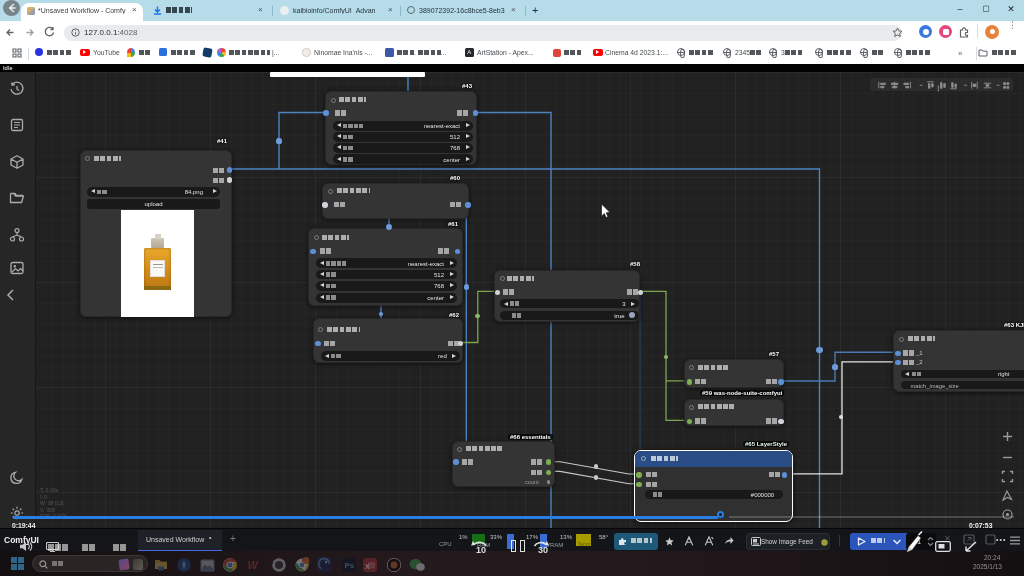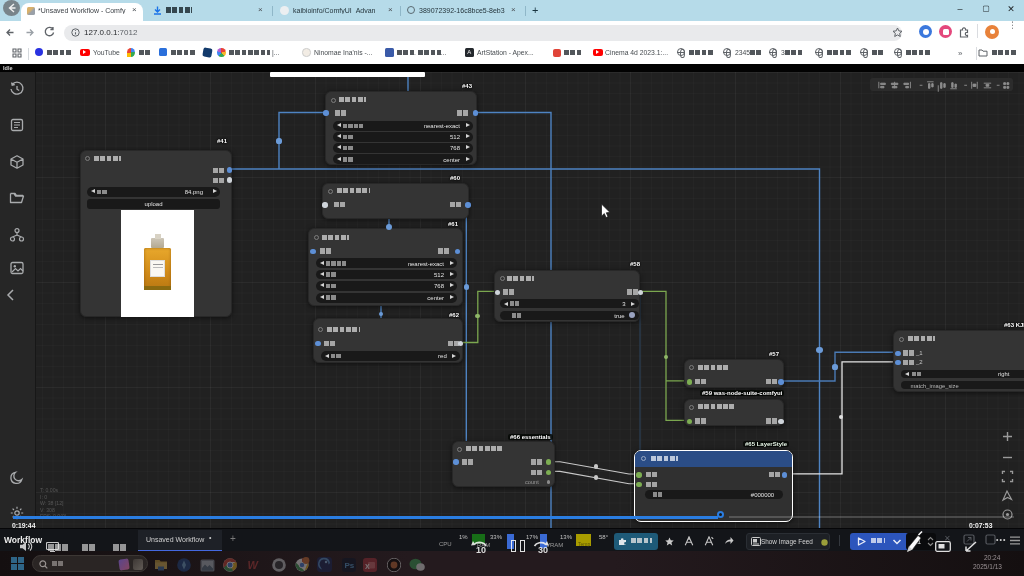--- a/index.html
+++ b/index.html
@@ -411,21 +411,21 @@
         <path d="M2.5 5.5 H8.5 M6 2.5 L9 5.5 L6 8.5" stroke="#9aa0a6" stroke-width="1.3" fill="none"></path>
       </svg>
     <svg class="a" style="left:44px;top:5px" width="11" height="11" viewBox="0 0 11 11">
         <path d="M9 3.2 A4.2 4.2 0 1 0 9.6 6.5 M9 1 v2.6 h-2.6" stroke="#5f6368" stroke-width="1.3" fill="none"></path>
       </svg>
     <div id="urlpill">
       <svg class="a" style="left:7px;top:3.5px" width="9" height="9" viewBox="0 0 9 9">
           <circle cx="4.5" cy="4.5" r="3.7" stroke="#5f6368" stroke-width="1" fill="none"></circle>
           <path d="M4.5 2.2 v.9 M4.5 4.2 v2.4" stroke="#5f6368" stroke-width="1.1"></path>
         </svg>
-      <div class="a" style="left:20px;top:3.6px;font-size:8px;color:#27292c">127.0.0.1:<span style="color:#5f6368">7012</span></div>
+      <div class="a" style="left:20px;top:3.6px;font-size:8px;color:#27292c">127.0.0.1:<span style="color:#5f6368">4028</span></div>
       <svg class="a" style="left:828px;top:2.5px" width="11" height="11" viewBox="0 0 11 11">
           <path d="M5.5 1 l1.35 2.9 3.15.35 -2.35 2.15 .65 3.1 -2.8-1.6 -2.8 1.6 .65-3.1 -2.35-2.15 3.15-.35z" stroke="#5f6368" stroke-width="1" fill="none"></path>
         </svg>
     </div>
     <div class="a" style="left:919px;top:4px;width:13px;height:13px;border-radius:50%;background:#3b78dd"></div>
     <div class="a" style="left:923px;top:8px;width:6px;height:6px;border-radius:50%;background:#fff"></div>
     <div class="a" style="left:939px;top:4px;width:13px;height:13px;border-radius:50%;background:#e4487c"></div>
     <div class="a" style="left:942.5px;top:7.5px;width:6px;height:6px;border-radius:1.5px;background:#fff"></div>
     <svg class="a" style="left:958px;top:4px" width="13" height="13" viewBox="0 0 13 13">
         <path d="M2.5 5 h2 a1.6 1.6 0 1 1 3 0 h2 v2.4 a1.6 1.6 0 1 0 0 3 v1.6 h-7z" stroke="#5f6368" stroke-width="1.2" fill="none"></path>
@@ -479,21 +479,21 @@
     <div class="a" style="left:976px;top:4px;width:1px;height:13px;background:#dadce0"></div>
     <svg class="a" style="left:978px;top:5px" width="10" height="9" viewBox="0 0 10 9">
         <path d="M1 2 h3 l1 1.2 h4 v4.8 h-8z" fill="none" stroke="#5f6368" stroke-width="1"></path>
       </svg>
     <div class="bm" style="left:992px"><span class="cj dk" style="width:24px;color:#3a3f44"></span></div>
   </div>
   <div class="a" id="idlebar">
       <span style="position:absolute;left:3px;top:1px">Idle</span>
     </div>
   <div class="a" id="combar" style="left:0;top:528px;width:1024px;height:23px;background:#131519;border-top:1px solid #060608">
-    <div class="a" style="left:4px;top:6px;font-size:8.5px;font-weight:bold;color:#ececec">Workflow</div>
+    <div class="a" style="left:4px;top:6px;font-size:8.5px;font-weight:bold;color:#ececec">ComfyUI</div>
     <div class="a" style="left:48px;top:7.5px"><span class="cj7" style="width:21px;color:#b2b2b2"></span></div>
     <div class="a" style="left:82px;top:7.5px"><span class="cj7" style="width:14px;color:#b2b2b2"></span></div>
     <div class="a" style="left:113px;top:7.5px"><span class="cj7" style="width:14px;color:#b2b2b2"></span></div>
     <div class="a" style="left:138px;top:1px;width:84px;height:22px;background:#1e2127;border-bottom:2px solid #4468e0"></div>
     <div class="a" style="left:146px;top:7px;font-size:7px;color:#cfcfcf">Unsaved Workflow</div>
     <div class="a" style="left:209px;top:5px;font-size:7px;color:#c8c8c8">•</div>
     <div class="a" style="left:230px;top:4px;font-size:10px;color:#7a7a7a">+</div>
     <div class="a" style="left:439px;top:12px;font-size:6px;color:#9a9a9a">CPU</div>
     <div class="a" style="left:459px;top:4.5px;font-size:6px;color:#c2c2c2">1%</div>
     <div class="a" style="left:472px;top:4.5px;width:13px;height:10px;background:#176e17"></div>

